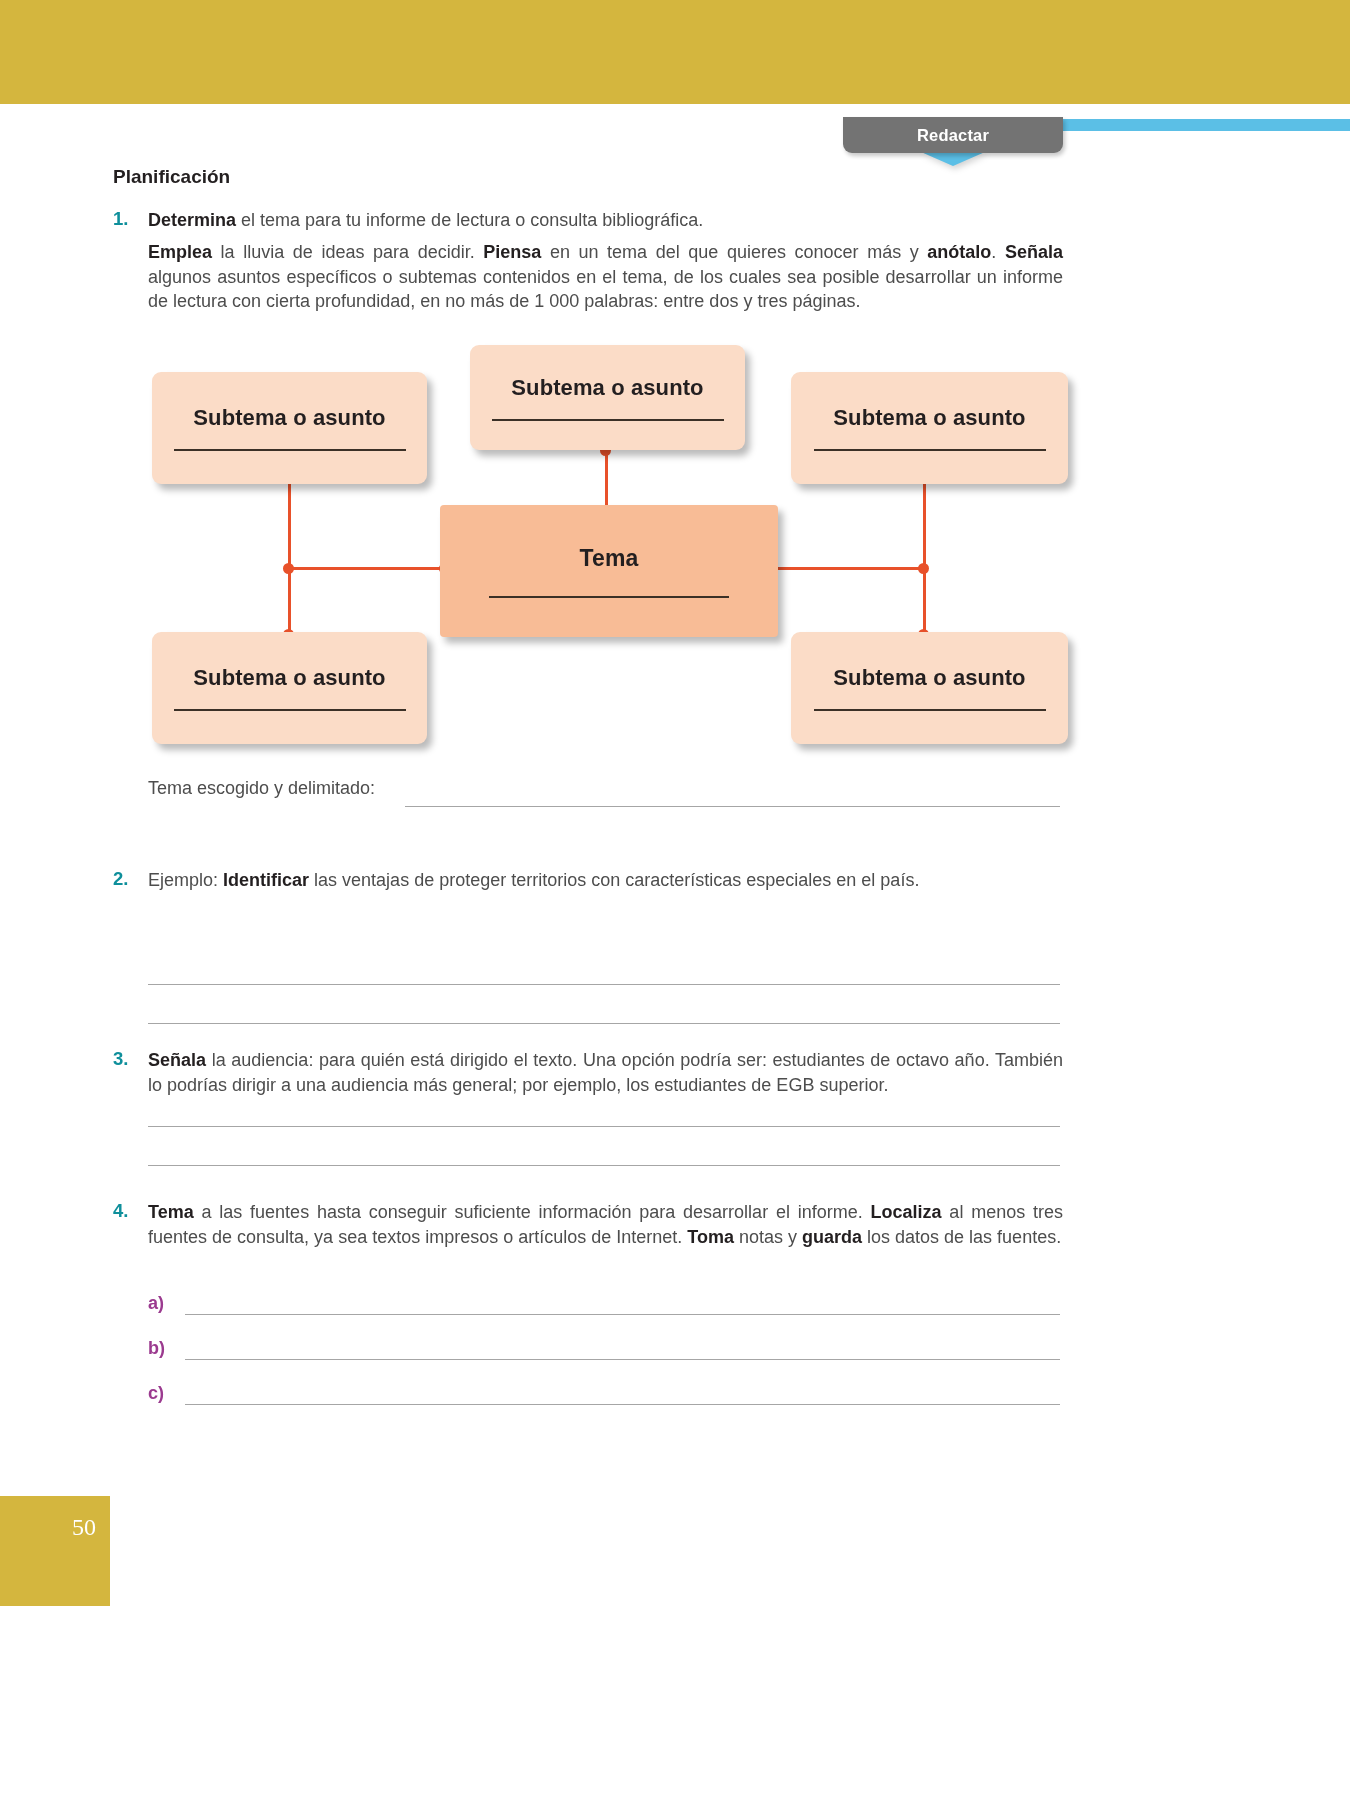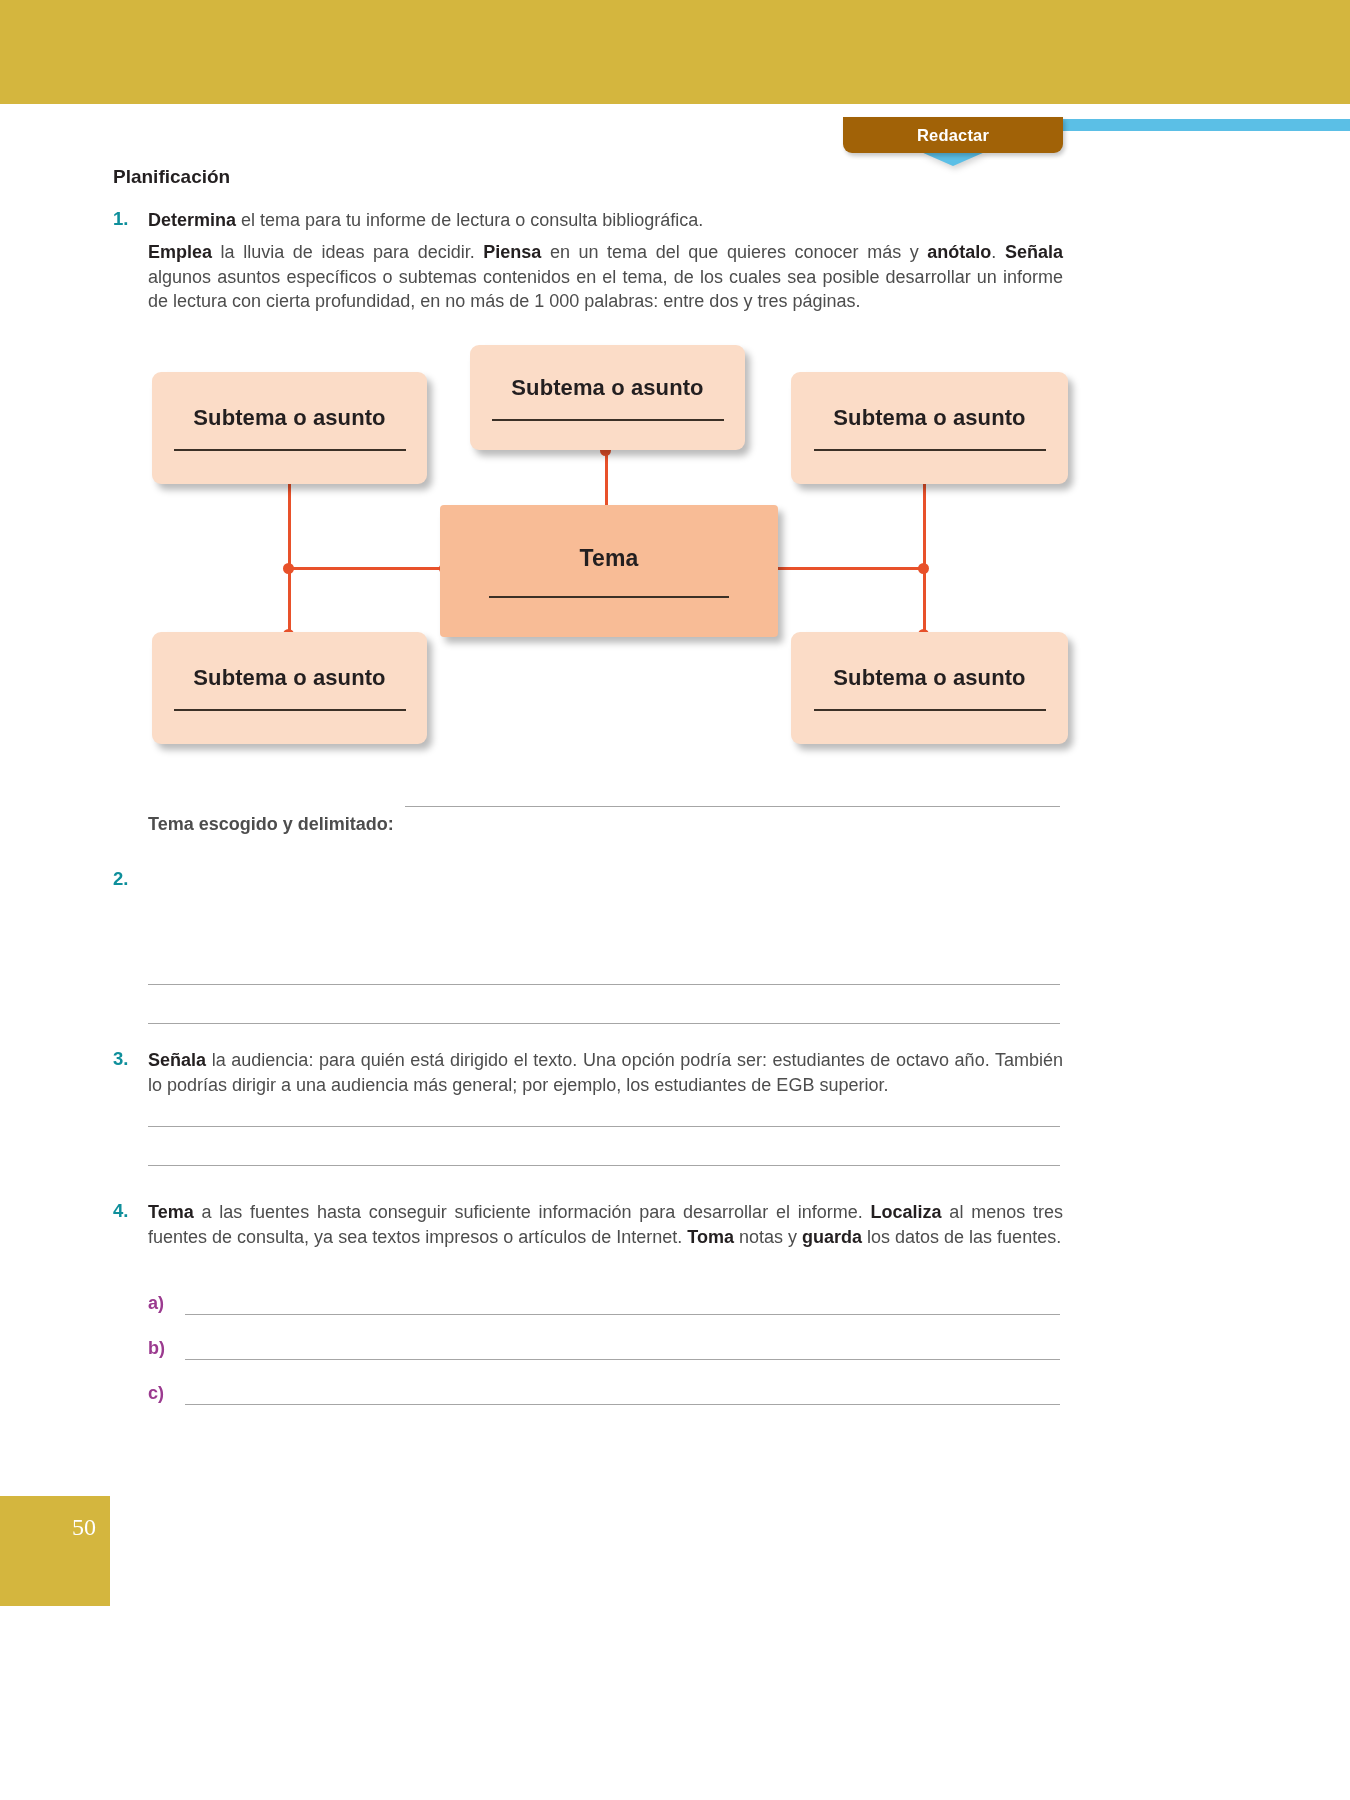--- a/index.html
+++ b/index.html
@@ -18,21 +18,21 @@
     background:#d4b63e;
   }
 
   
   .tab-strip{
     position:absolute; left:1062px; top:119px; width:288px; height:12px;
     background:#5bbfe6;
   }
   .tab{
     position:absolute; left:843px; top:117px; width:220px; height:36px;
-    background:#a16207;
+    background:#737373;
     border-radius:0 0 9px 9px;
     box-shadow:2px 3px 4px rgba(0,0,0,0.22);
   }
   .tab-label{
     position:absolute; left:0; top:0; width:220px; height:36px;
     display:flex; align-items:center; justify-content:center;
     color:#ffffff; font-size:16.5px; font-weight:bold;
     letter-spacing:.2px;
   }
   .tab-point{
@@ -201,26 +201,27 @@
       <div class="node-title">Subtema o asunto</div>
       <div class="node-line" style="width:232px;"></div>
     </div>
 
     <div class="node" style="left:643px; top:292px; width:277px; height:112px;">
       <div class="node-title">Subtema o asunto</div>
       <div class="node-line" style="width:232px;"></div>
     </div>
   </div>
 
-  <div style="position:absolute; left:148px; top:814px; font-size:18px; color:#4d4d4d;font-weight:bold;">Tema escogido y delimitado:</div>
+  <div style="position:absolute; left:148px; top:778px; font-size:18px; color:#4d4d4d;">Tema escogido y delimitado:</div>
   <div class="rule" style="left:405px; top:806px; width:655px;"></div>
 
   <div class="item" style="left:113px; top:868px; width:950px;">
     <span class="item-num">2.</span>
     <div class="item-body">
+      <p>Ejemplo: <b>Identificar</b> las ventajas de proteger territorios con características especiales en el país.</p>
     </div>
   </div>
   <div class="rule" style="left:148px; top:984px; width:912px;"></div>
   <div class="rule" style="left:148px; top:1023px; width:912px;"></div>
 
   <div class="item" style="left:113px; top:1048px; width:950px;">
     <span class="item-num">3.</span>
     <div class="item-body">
       <p><b>Señala</b> la audiencia: para quién está dirigido el texto. Una opción podría ser: estudiantes de octavo año. También lo podrías dirigir a una audiencia más general; por ejemplo, los estudiantes de EGB superior.</p>
     </div>

